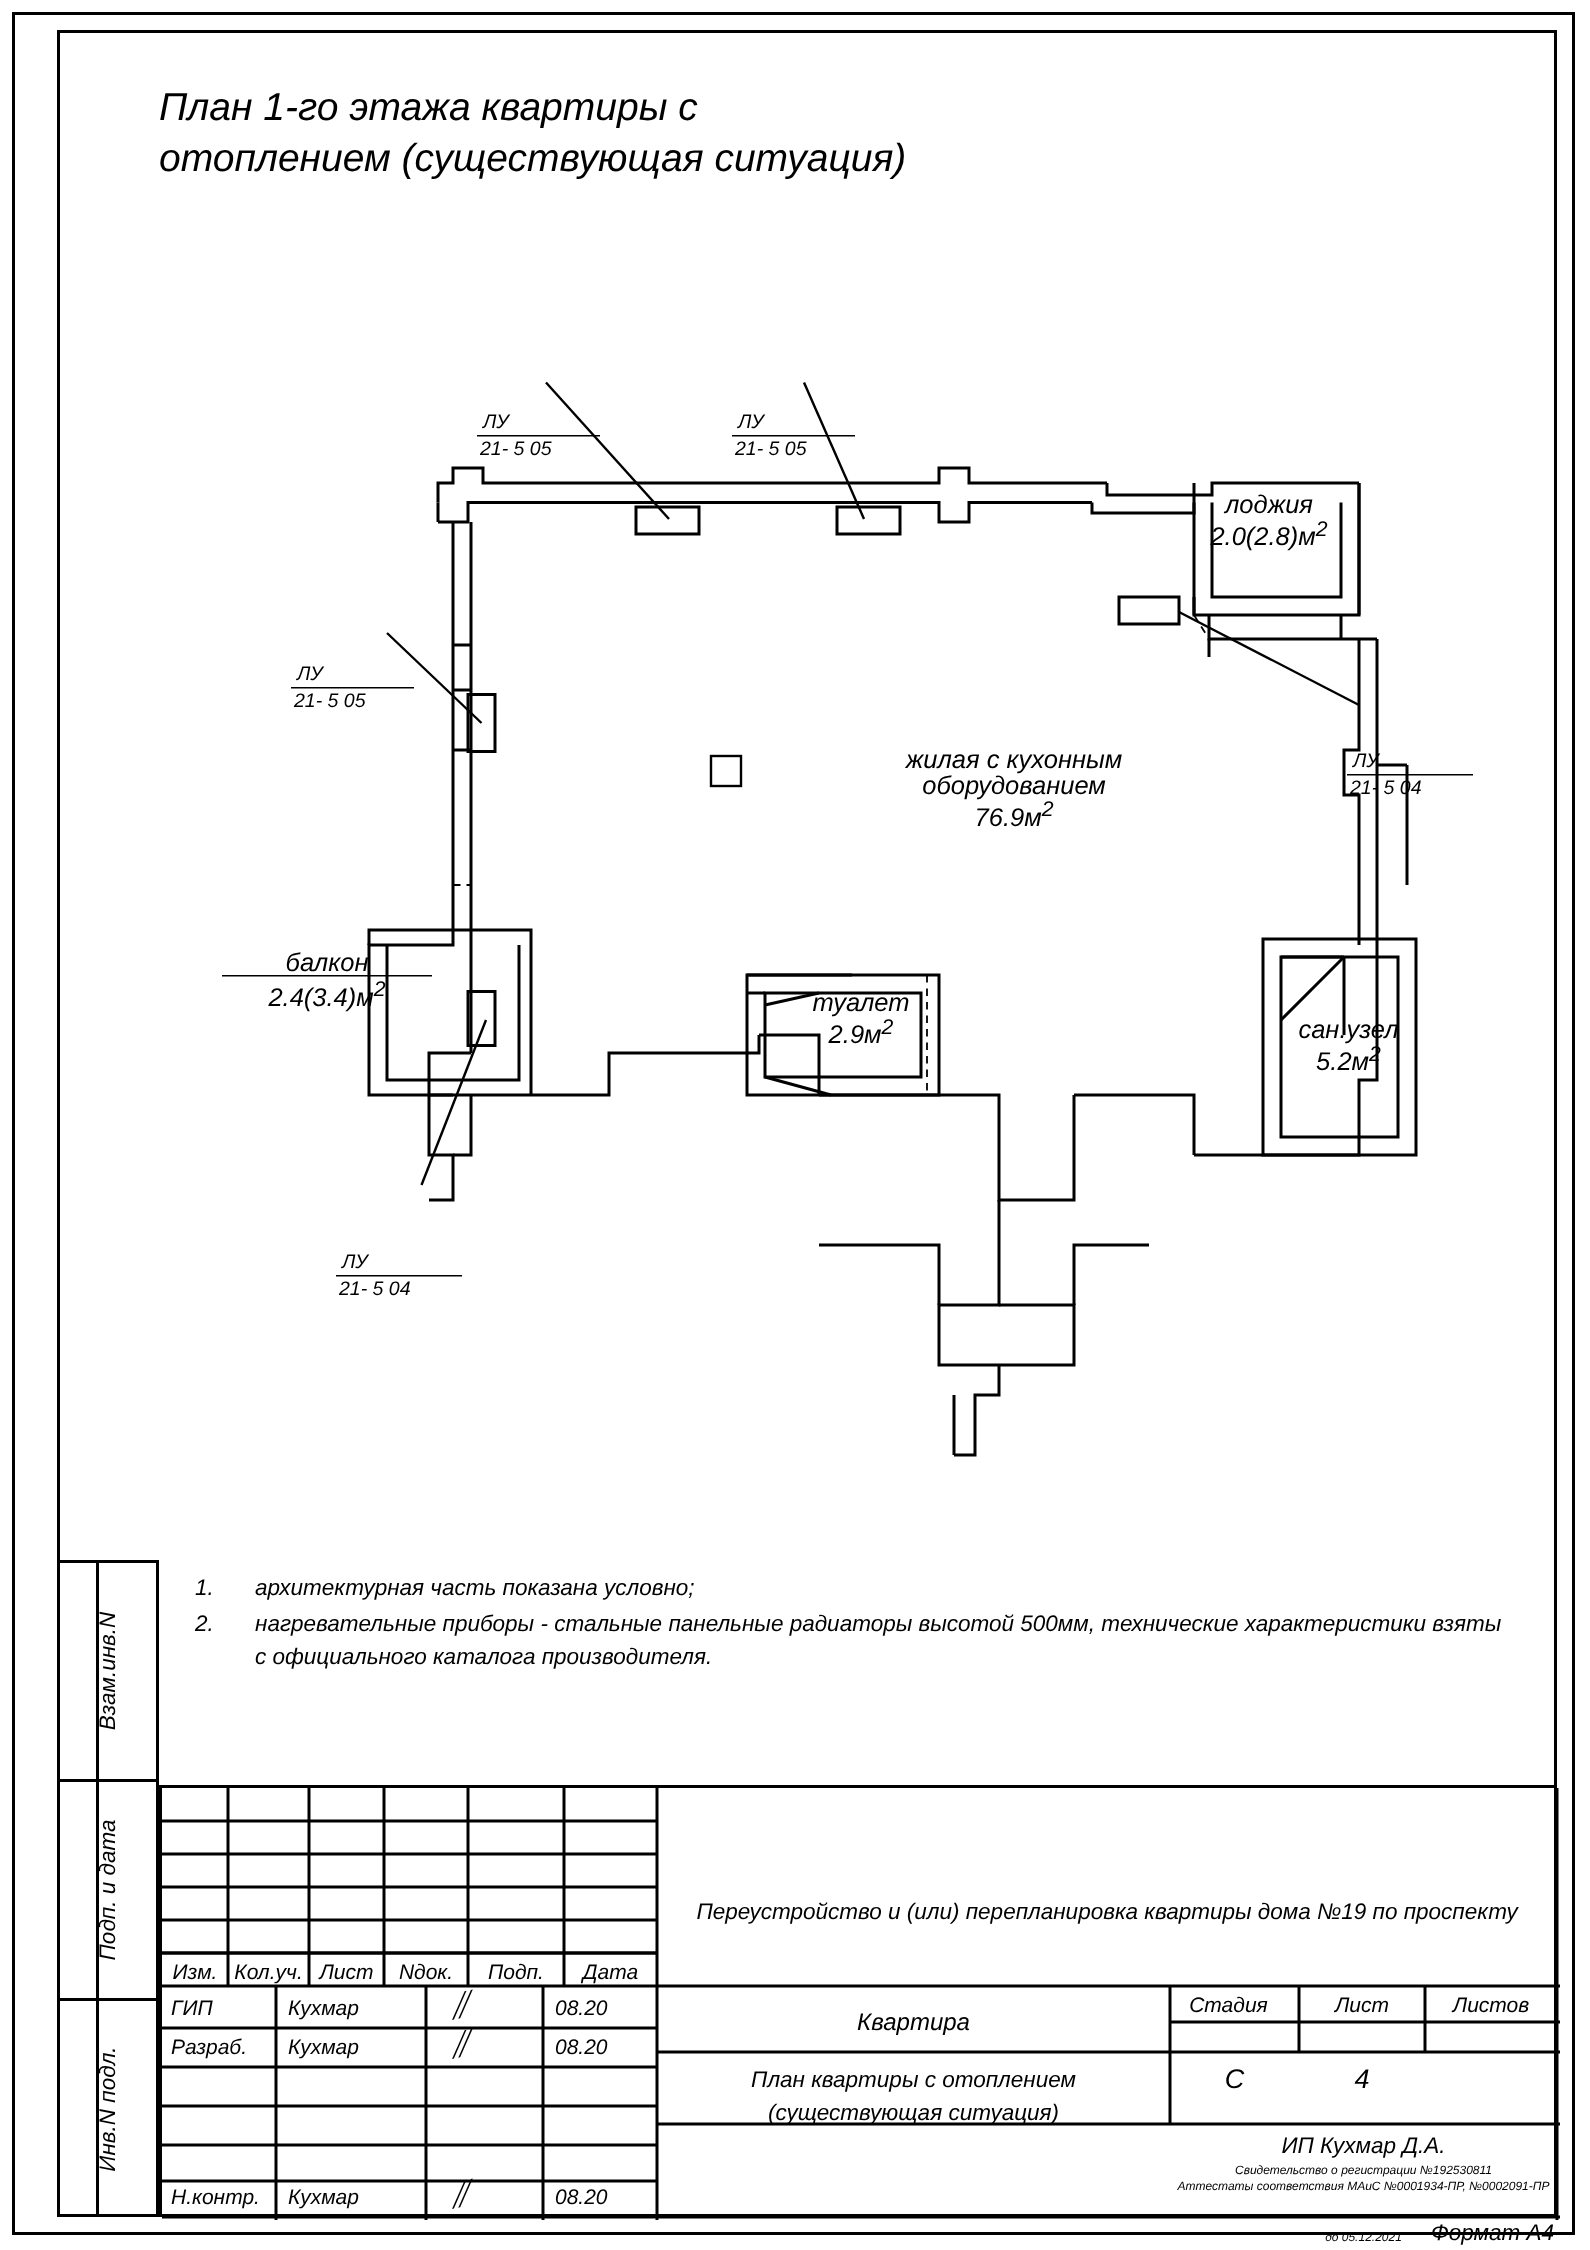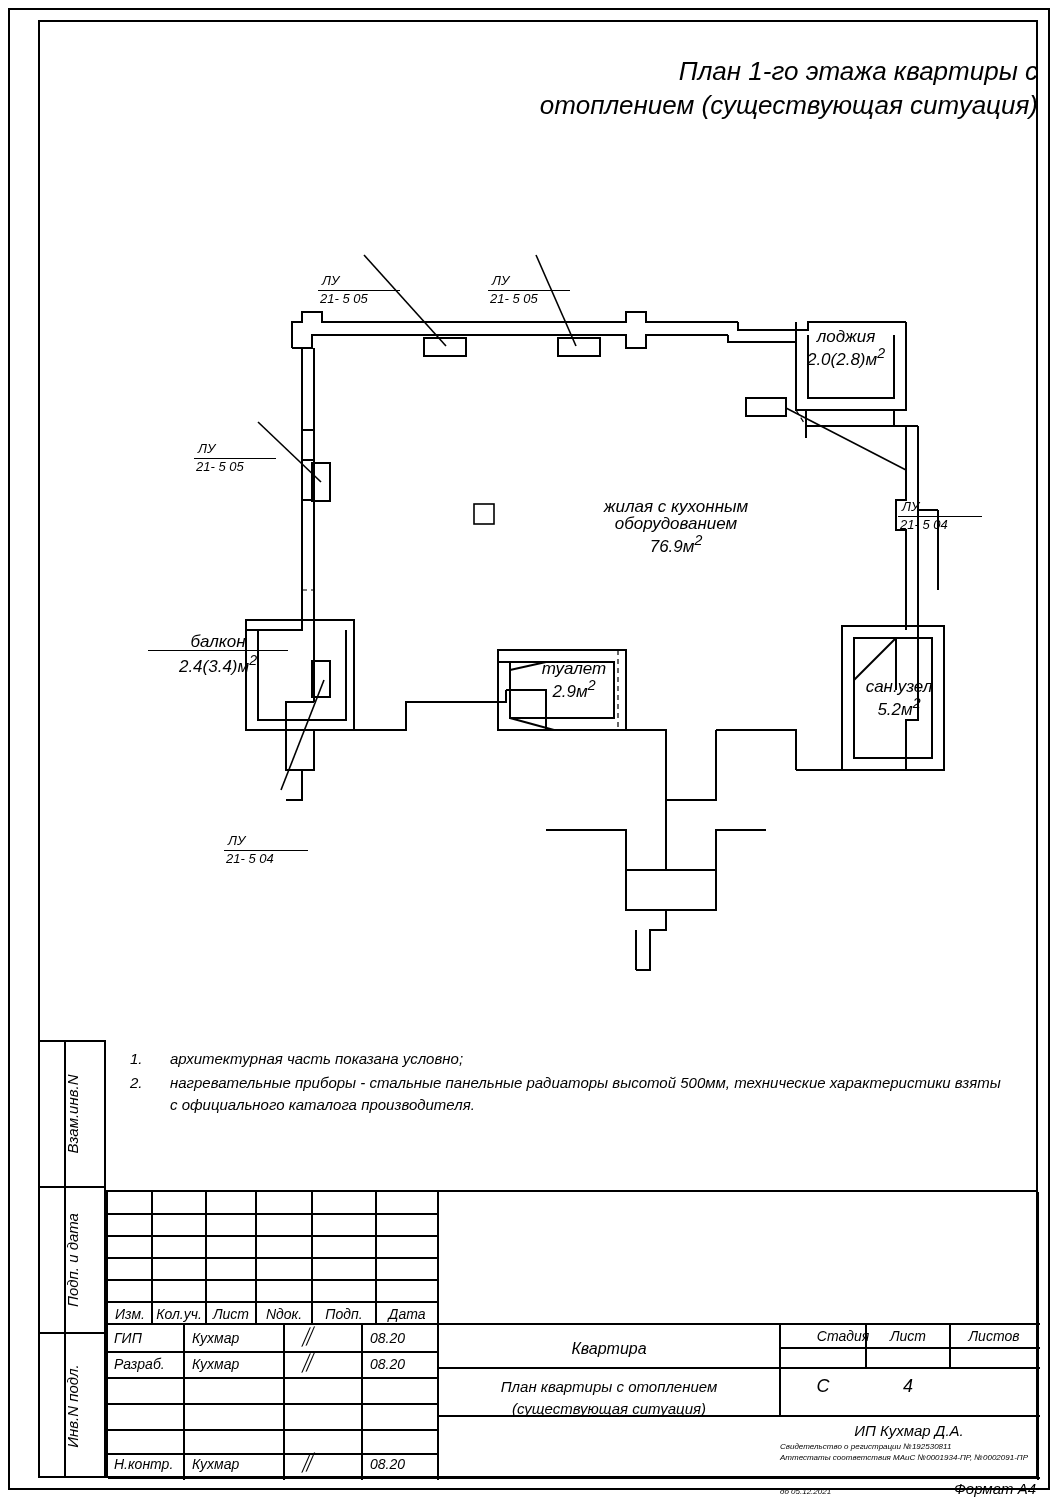--- a/index.html
+++ b/index.html
@@ -91,21 +91,21 @@
 
   
   #plan-area {
     position: absolute;
     left: 106px; top: 30px;
     width: 932px; height: 1000px;
   }
   .plan-title {
     position: absolute;
     width: 100%;
-    text-align: right;
+    text-align: left;
     font-style: italic;
     font-size: 26px;
     line-height: 34px;
   }
   .room-label {
     position: absolute;
     font-style: italic;
     font-size: 17px;
     text-align: center;
     line-height: 17px;
@@ -167,21 +167,21 @@
     position: absolute;
     font-size: 26px;
     font-style: italic;
     font-family: "Liberation Serif", serif;
     transform: rotate(-12deg);
   }
   .small-reg {
     font-size: 8px;
     line-height: 10.5px;
     font-style: italic;
-    text-align: left;
+    text-align: center;
     white-space: nowrap;
   }
 </style>
 </head>
 <body>
 
 <div class="sheet">
 
   <div id="outer-border"></div>
   <div id="inner-border"></div>
@@ -425,27 +425,28 @@
     <div class="tb-text" style="left:262px;top:164px;">08.20</div>
 
     <div class="tb-text" style="left:6px;  top:264px;">Н.контр.</div>
     <div class="tb-text" style="left:84px; top:264px;">Кухмар</div>
     <div class="tb-text" style="left:262px;top:264px;">08.20</div>
 
     <div class="sig" style="left:196px; top:130px;">⁄⁄</div>
     <div class="sig" style="left:196px; top:156px;">⁄⁄</div>
     <div class="sig" style="left:196px; top:256px;">⁄⁄</div>
 
+    <div class="tb-text tb-center" style="left:330px; top:74px; width:600px; font-size:15px;">Переустройство и (или) перепланировка квартиры дома №19 по проспекту</div>
 
     <div class="tb-text tb-center" style="left:330px; top:148px; width:342px; font-size:16px;">Квартира</div>
 
     <div class="tb-text tb-center" style="left:330px; top:186px; width:342px; font-size:15px;">План квартиры с отоплением</div>
     <div class="tb-text tb-center" style="left:330px; top:208px; width:342px; font-size:15px;">(существующая ситуация)</div>
 
-    <div class="tb-text tb-center" style="left:692px; top:136px; width:86px;">Стадия</div>
+    <div class="tb-text tb-center" style="left:668px; top:136px; width:86px;">Стадия</div>
     <div class="tb-text tb-center" style="left:758px; top:136px; width:84px;">Лист</div>
     <div class="tb-text tb-center" style="left:842px; top:136px; width:88px;">Листов</div>
 
     <div class="tb-text tb-center" style="left:672px; top:184px; width:86px; font-size:18px;">С</div>
     <div class="tb-text tb-center" style="left:758px; top:184px; width:84px; font-size:18px;">4</div>
     <div class="tb-text tb-center" style="left:842px; top:184px; width:88px; font-size:18px;"></div>
 
     <div class="tb-text tb-center" style="left:672px; top:230px; width:258px; font-size:15px;">ИП Кухмар Д.А.</div>
     <div class="tb-text small-reg" style="left:672px; top:250px; width:258px;">Свидетельство о регистрации №192530811</div>
     <div class="tb-text small-reg" style="left:672px; top:261px; width:258px;">Аттестаты соответствия МАиС №0001934-ПР, №0002091-ПР</div>

